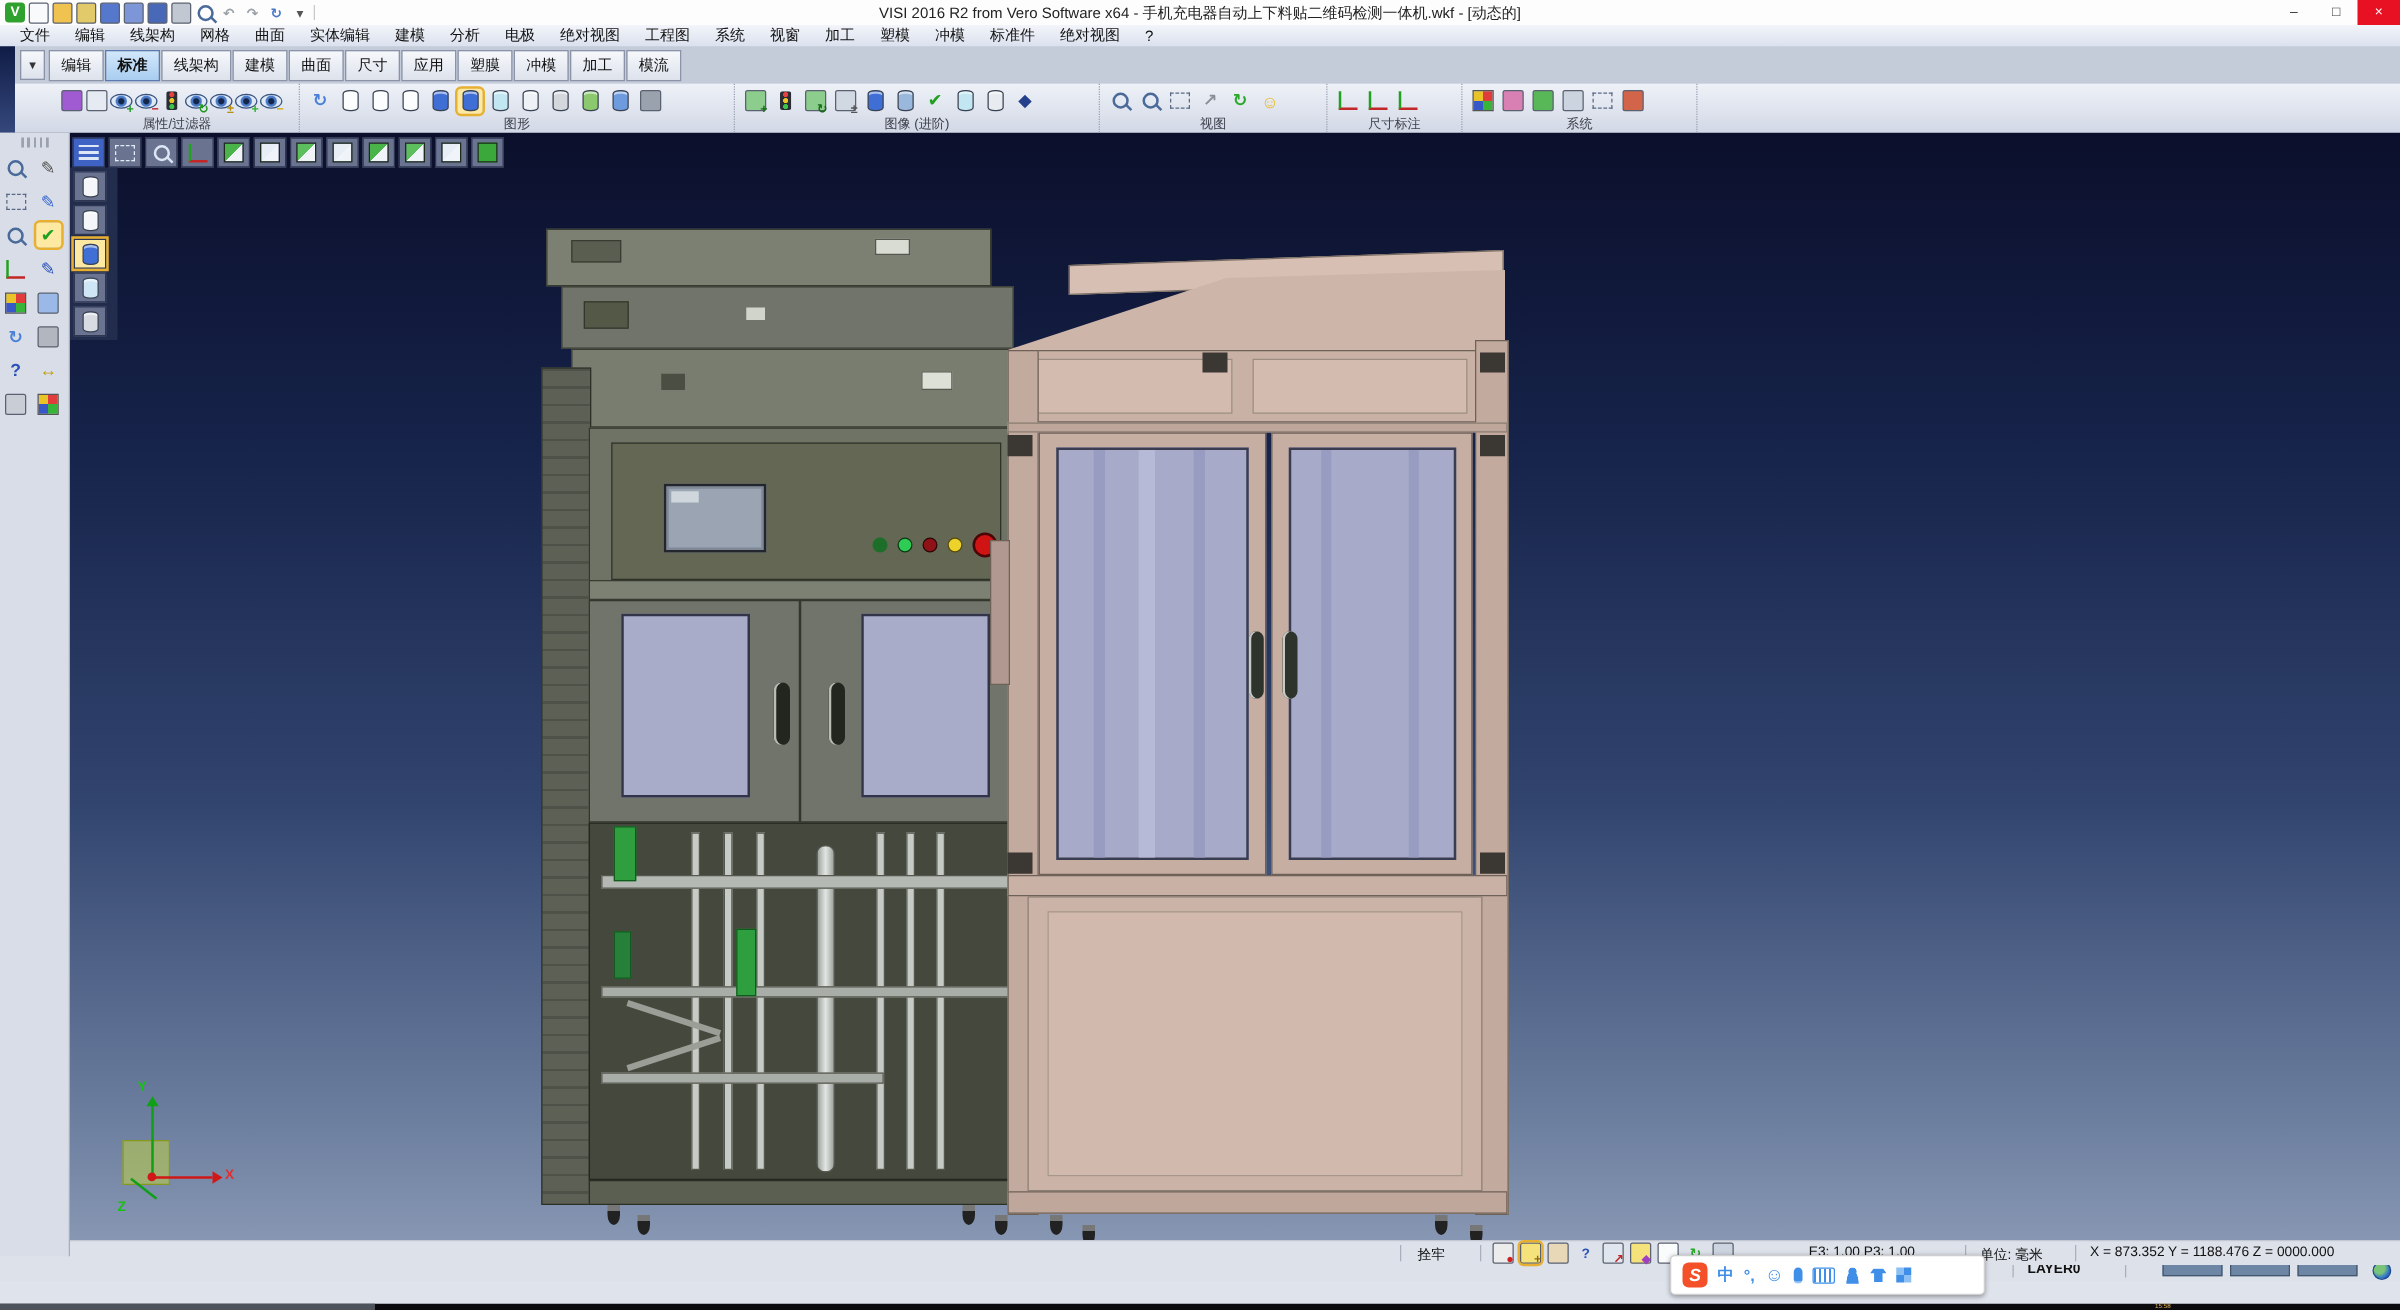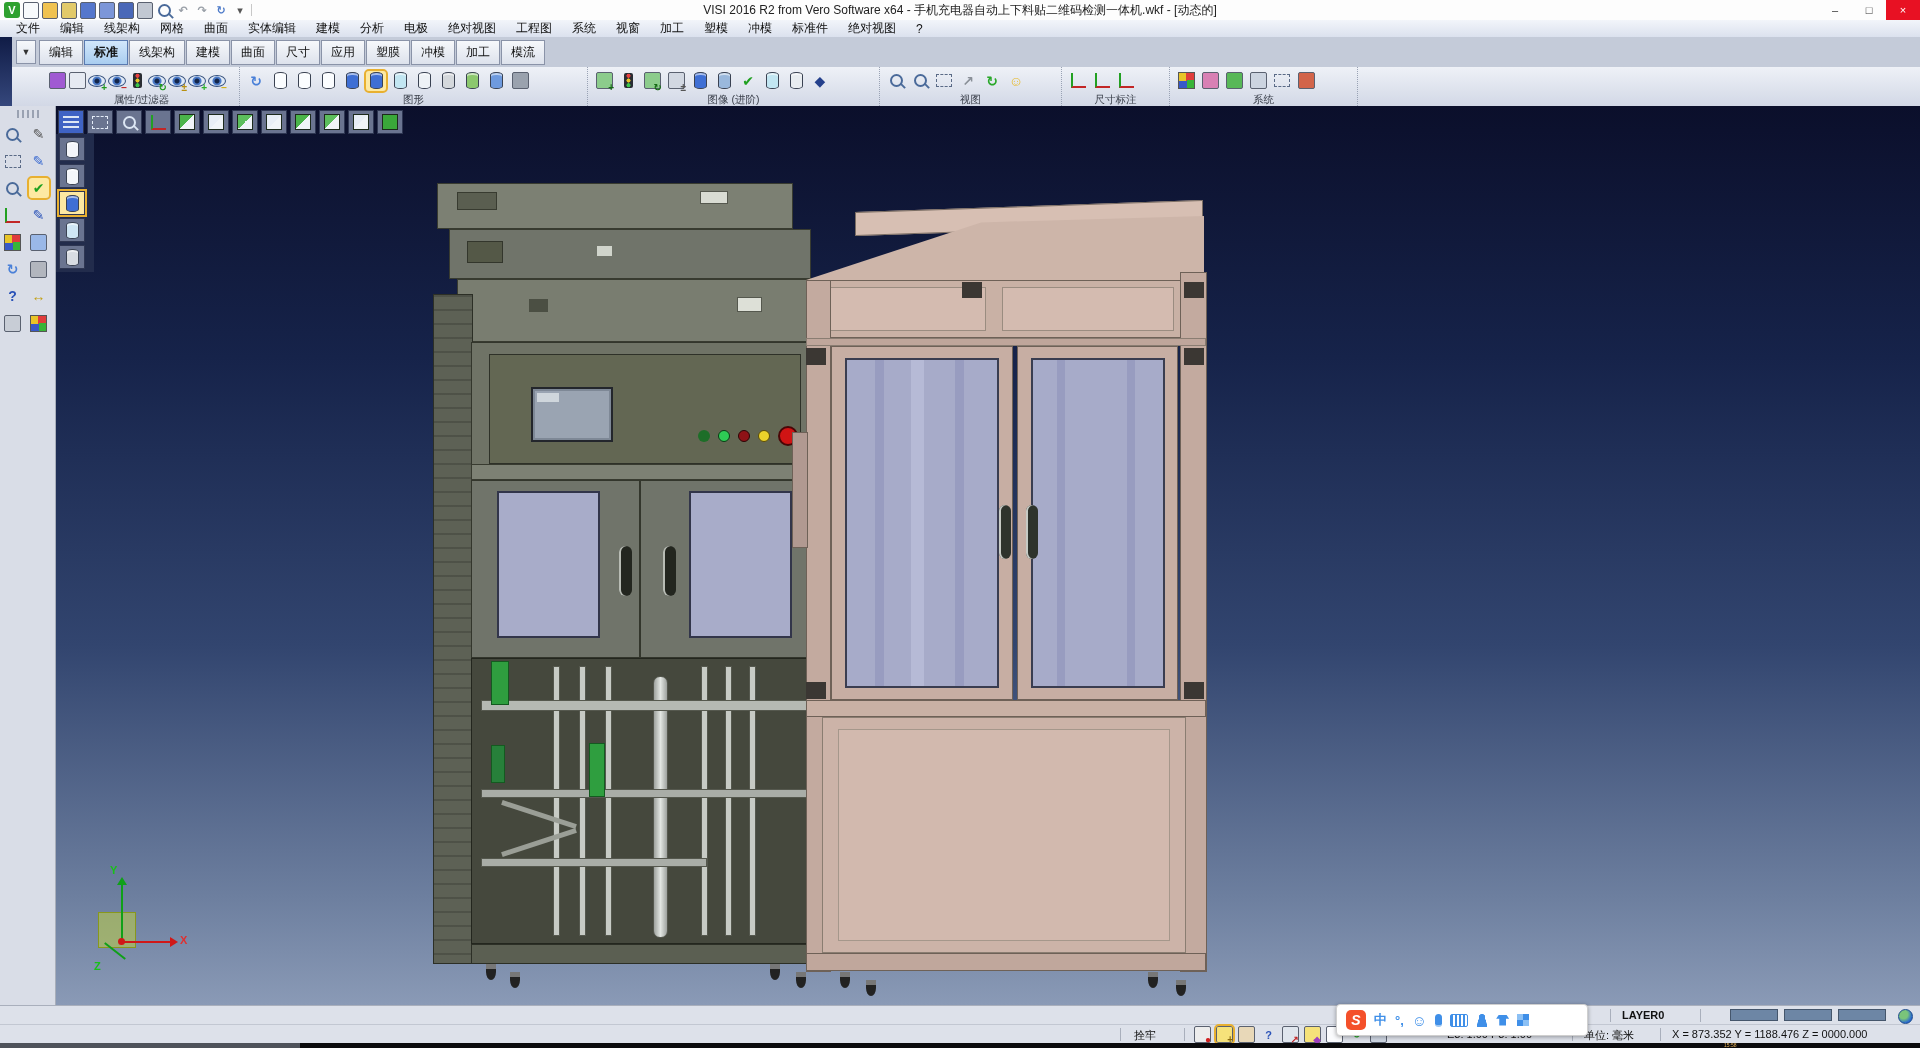--- a/index.html
+++ b/index.html
@@ -78,21 +78,21 @@
       radial-gradient(ellipse at 82% 70%,#e8821e 0 22%,transparent 28%);
       border-radius:40% 40% 15% 15%}
   .wm-title{font-size:26px;font-weight:bold;color:#e8821e;letter-spacing:3px;line-height:26px}
   .wm-sub{font-size:7px;color:#e8a13c;letter-spacing:2px}
 
   
   .axis-label{position:absolute;font-size:11px;font-weight:bold}
 
   
   .statustop{position:absolute;left:0;top:1005px;width:1920px;height:19px;background:#dde1ea;border-top:1px solid #a9afbc;z-index:4}
-  .statusbottom{position:absolute;left:0;top:1024px;width:1920px;height:19px;background:#dde1ea;border-top:1px solid #c2c7d2;z-index:4}
+  .statusbottom{position:absolute;left:0;top:992px;width:1920px;height:19px;background:#dde1ea;border-top:1px solid #c2c7d2;z-index:4}
   .sbtxt{position:absolute;top:3px;font-size:11px;white-space:nowrap}
   .vsep{position:absolute;top:3px;height:13px;border-left:1px solid #a9afbc}
   .ring{position:absolute;width:10px;height:10px;border:2px solid #4a78c8;border-radius:50%;top:3px}
   .globe{position:absolute;width:13px;height:13px;border-radius:50%;top:3px;border:1px solid #1a4a8a;
          background:radial-gradient(circle at 35% 35%,#7ac47a 0 35%,#2a6ad0 70%)}
   .sticons{position:absolute;left:1194px;top:1px;display:flex;gap:5px;align-items:center}
   .sticons .icon{width:17px;height:17px;font-size:11px}
 
   
   .ime{position:absolute;left:1336px;top:1004px;width:252px;height:32px;background:#fff;border:1px solid #cfcfcf;border-radius:4px;

